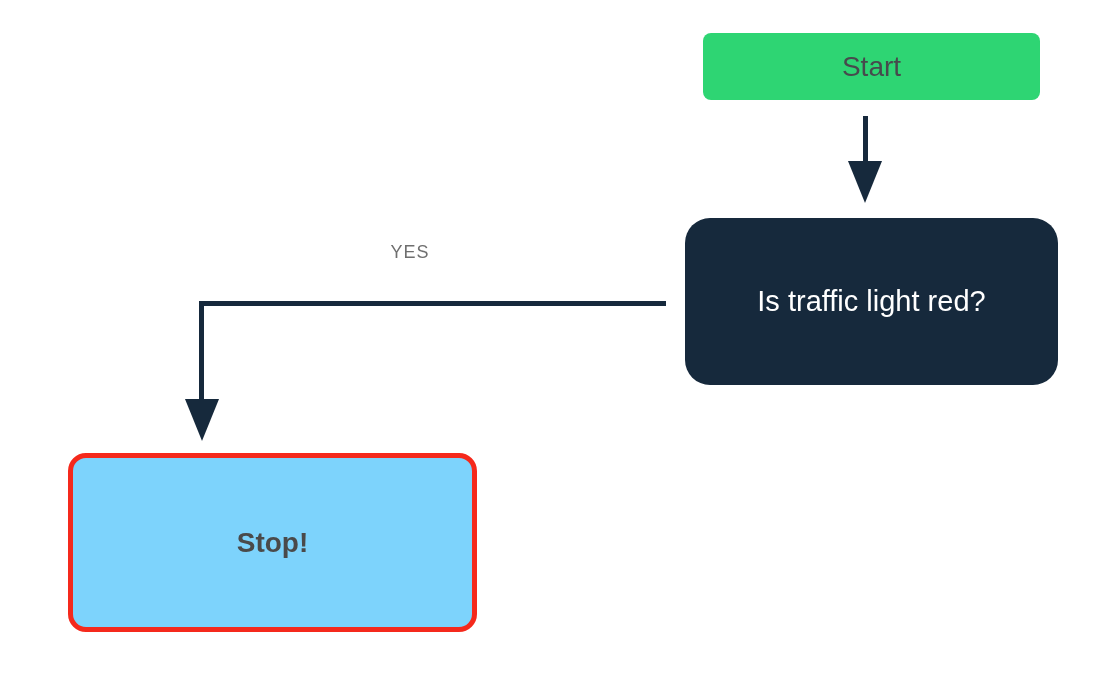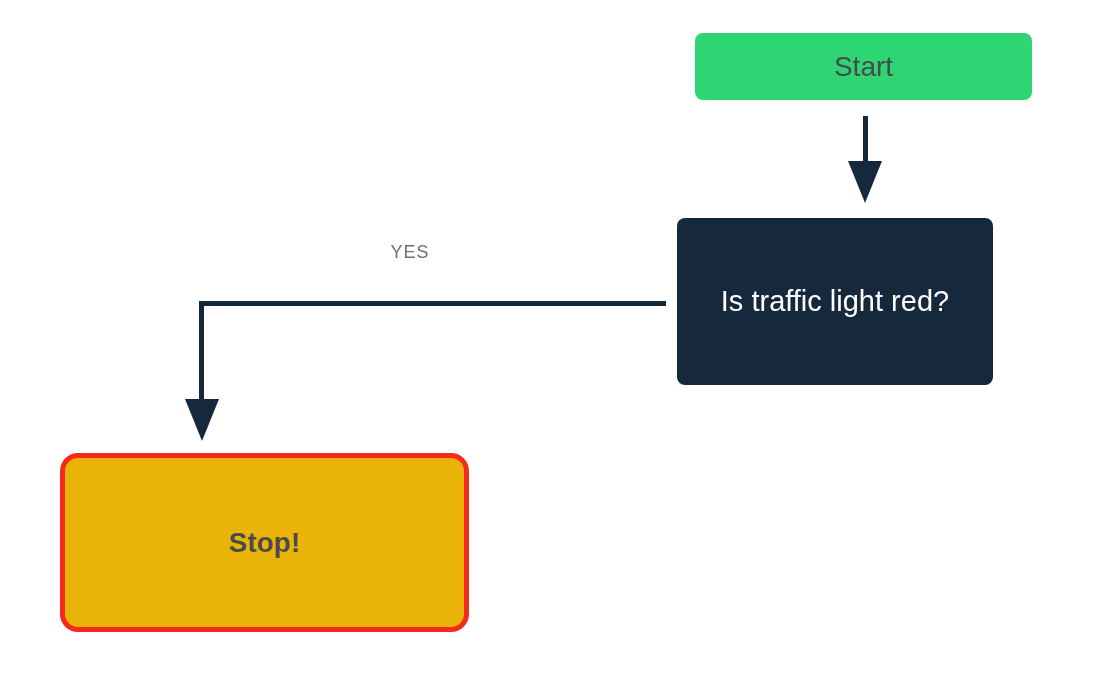--- a/index.html
+++ b/index.html
@@ -15,49 +15,50 @@
     background: #ffffff;
     overflow: hidden;
   }
   .node {
     position: absolute;
     display: flex;
     align-items: center;
     justify-content: center;
     box-sizing: border-box;
     text-align: center;
+    margin-left: 8px;
   }
   .node-start {
     left: 695px;
     top: 33px;
     width: 337px;
     height: 67px;
     background: #2ed573;
     border-radius: 8px;
     color: #474a4d;
     font-size: 28px;
     font-weight: 400;
   }
   .node-decision {
     left: 677px;
     top: 218px;
-    width: 316px;
+    width: 373px;
     height: 167px;
     background: #16293c;
-    border-radius: 8px;
+    border-radius: 25px;
     color: #ffffff;
     font-size: 29px;
     font-weight: 400;
   }
   .node-stop {
     left: 60px;
     top: 453px;
     width: 409px;
     height: 179px;
-    background: #eab308;
+    background: #7dd3fc;
     border: 5px solid #f5291c;
     border-radius: 18px;
     color: #4a4a4a;
     font-size: 28px;
     font-weight: 700;
   }
   .conn-line {
     position: absolute;
     background: #16293c;
   }

